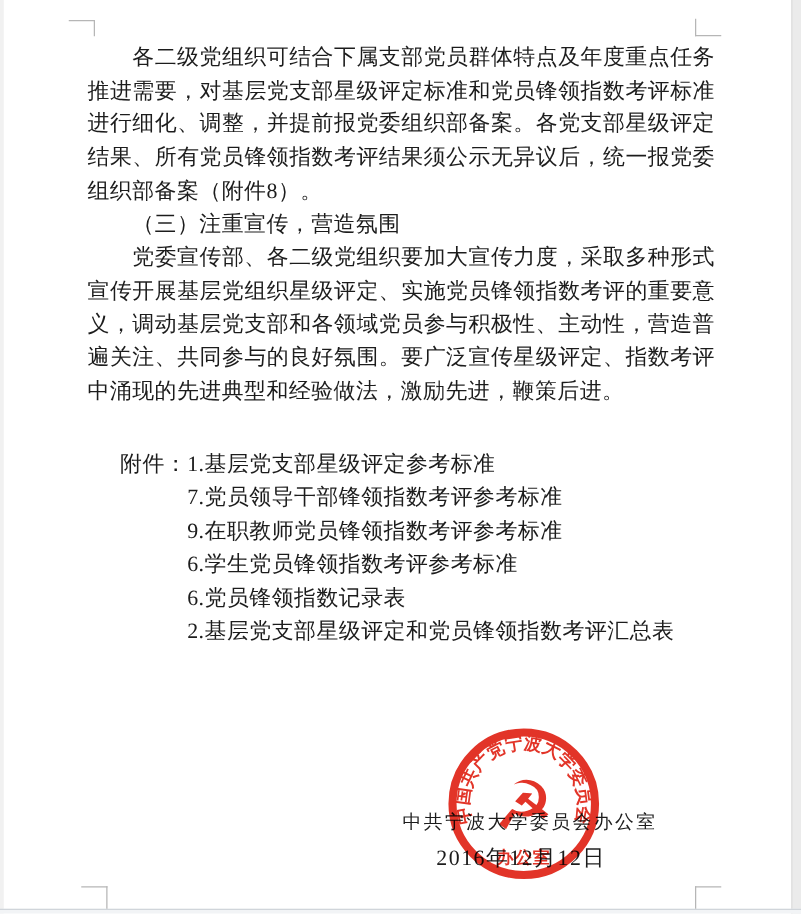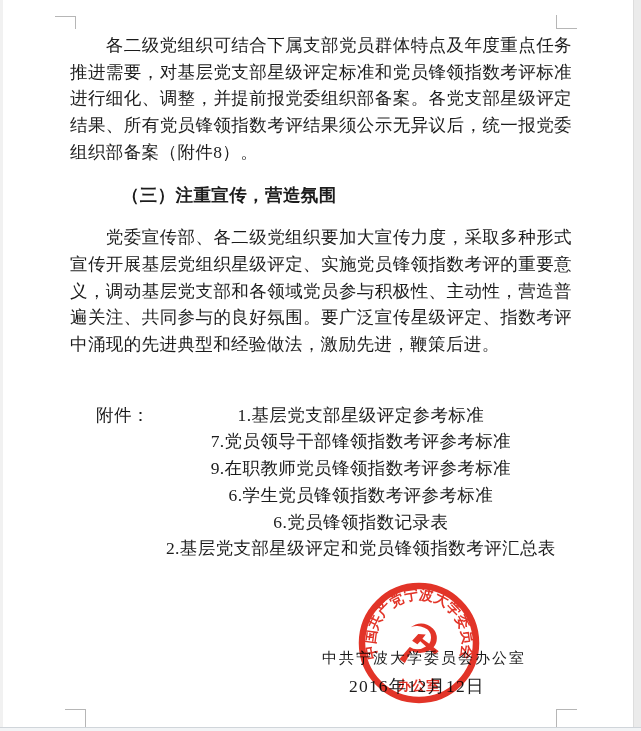--- a/index.html
+++ b/index.html
@@ -24,26 +24,26 @@
   .crop-br { left:556px; top:709px; width:21px; height:18px; border-top:1px solid #b6b6b6; border-left:1px solid #b6b6b6; }
 
   
   .flow {
     position:absolute; left:70px; top:32px; width:502px;
     font-size:17.5px; line-height:26.7px; letter-spacing:0.4px;
     text-align:justify;
   }
   .flow p { margin:0; text-indent:35.8px; }
   .heading {
-    margin:16px; text-indent:35.8px;
-    font-size:17.5px; line-height:26.7px; font-weight:bold;
+    margin:0; text-indent:35.8px;
+    font-size:17.5px; line-height:26.7px; font-weight:normal;
     font-family:"Liberation Sans","DejaVu Sans",sans-serif;
     letter-spacing:0.4px;
   }
-  .attachments { display:flex; margin-top:44px; text-align:center; text-indent:0; }
+  .attachments { display:flex; margin-top:32px; text-align:left; text-indent:0; }
   .att-label { flex:none; margin-left:26px; white-space:nowrap; }
   .att-items { flex:1; }
   .att-items > div { line-height:26.7px; }
 
   
   .sig-org  { position:absolute; left:322px; top:645px; font-size:15px; line-height:26.7px; letter-spacing:2px; white-space:nowrap; }
   .sig-date { position:absolute; left:349px; top:673px; font-size:17.5px; line-height:26.7px; letter-spacing:1.2px; white-space:nowrap; }
 
   
   .seal {

